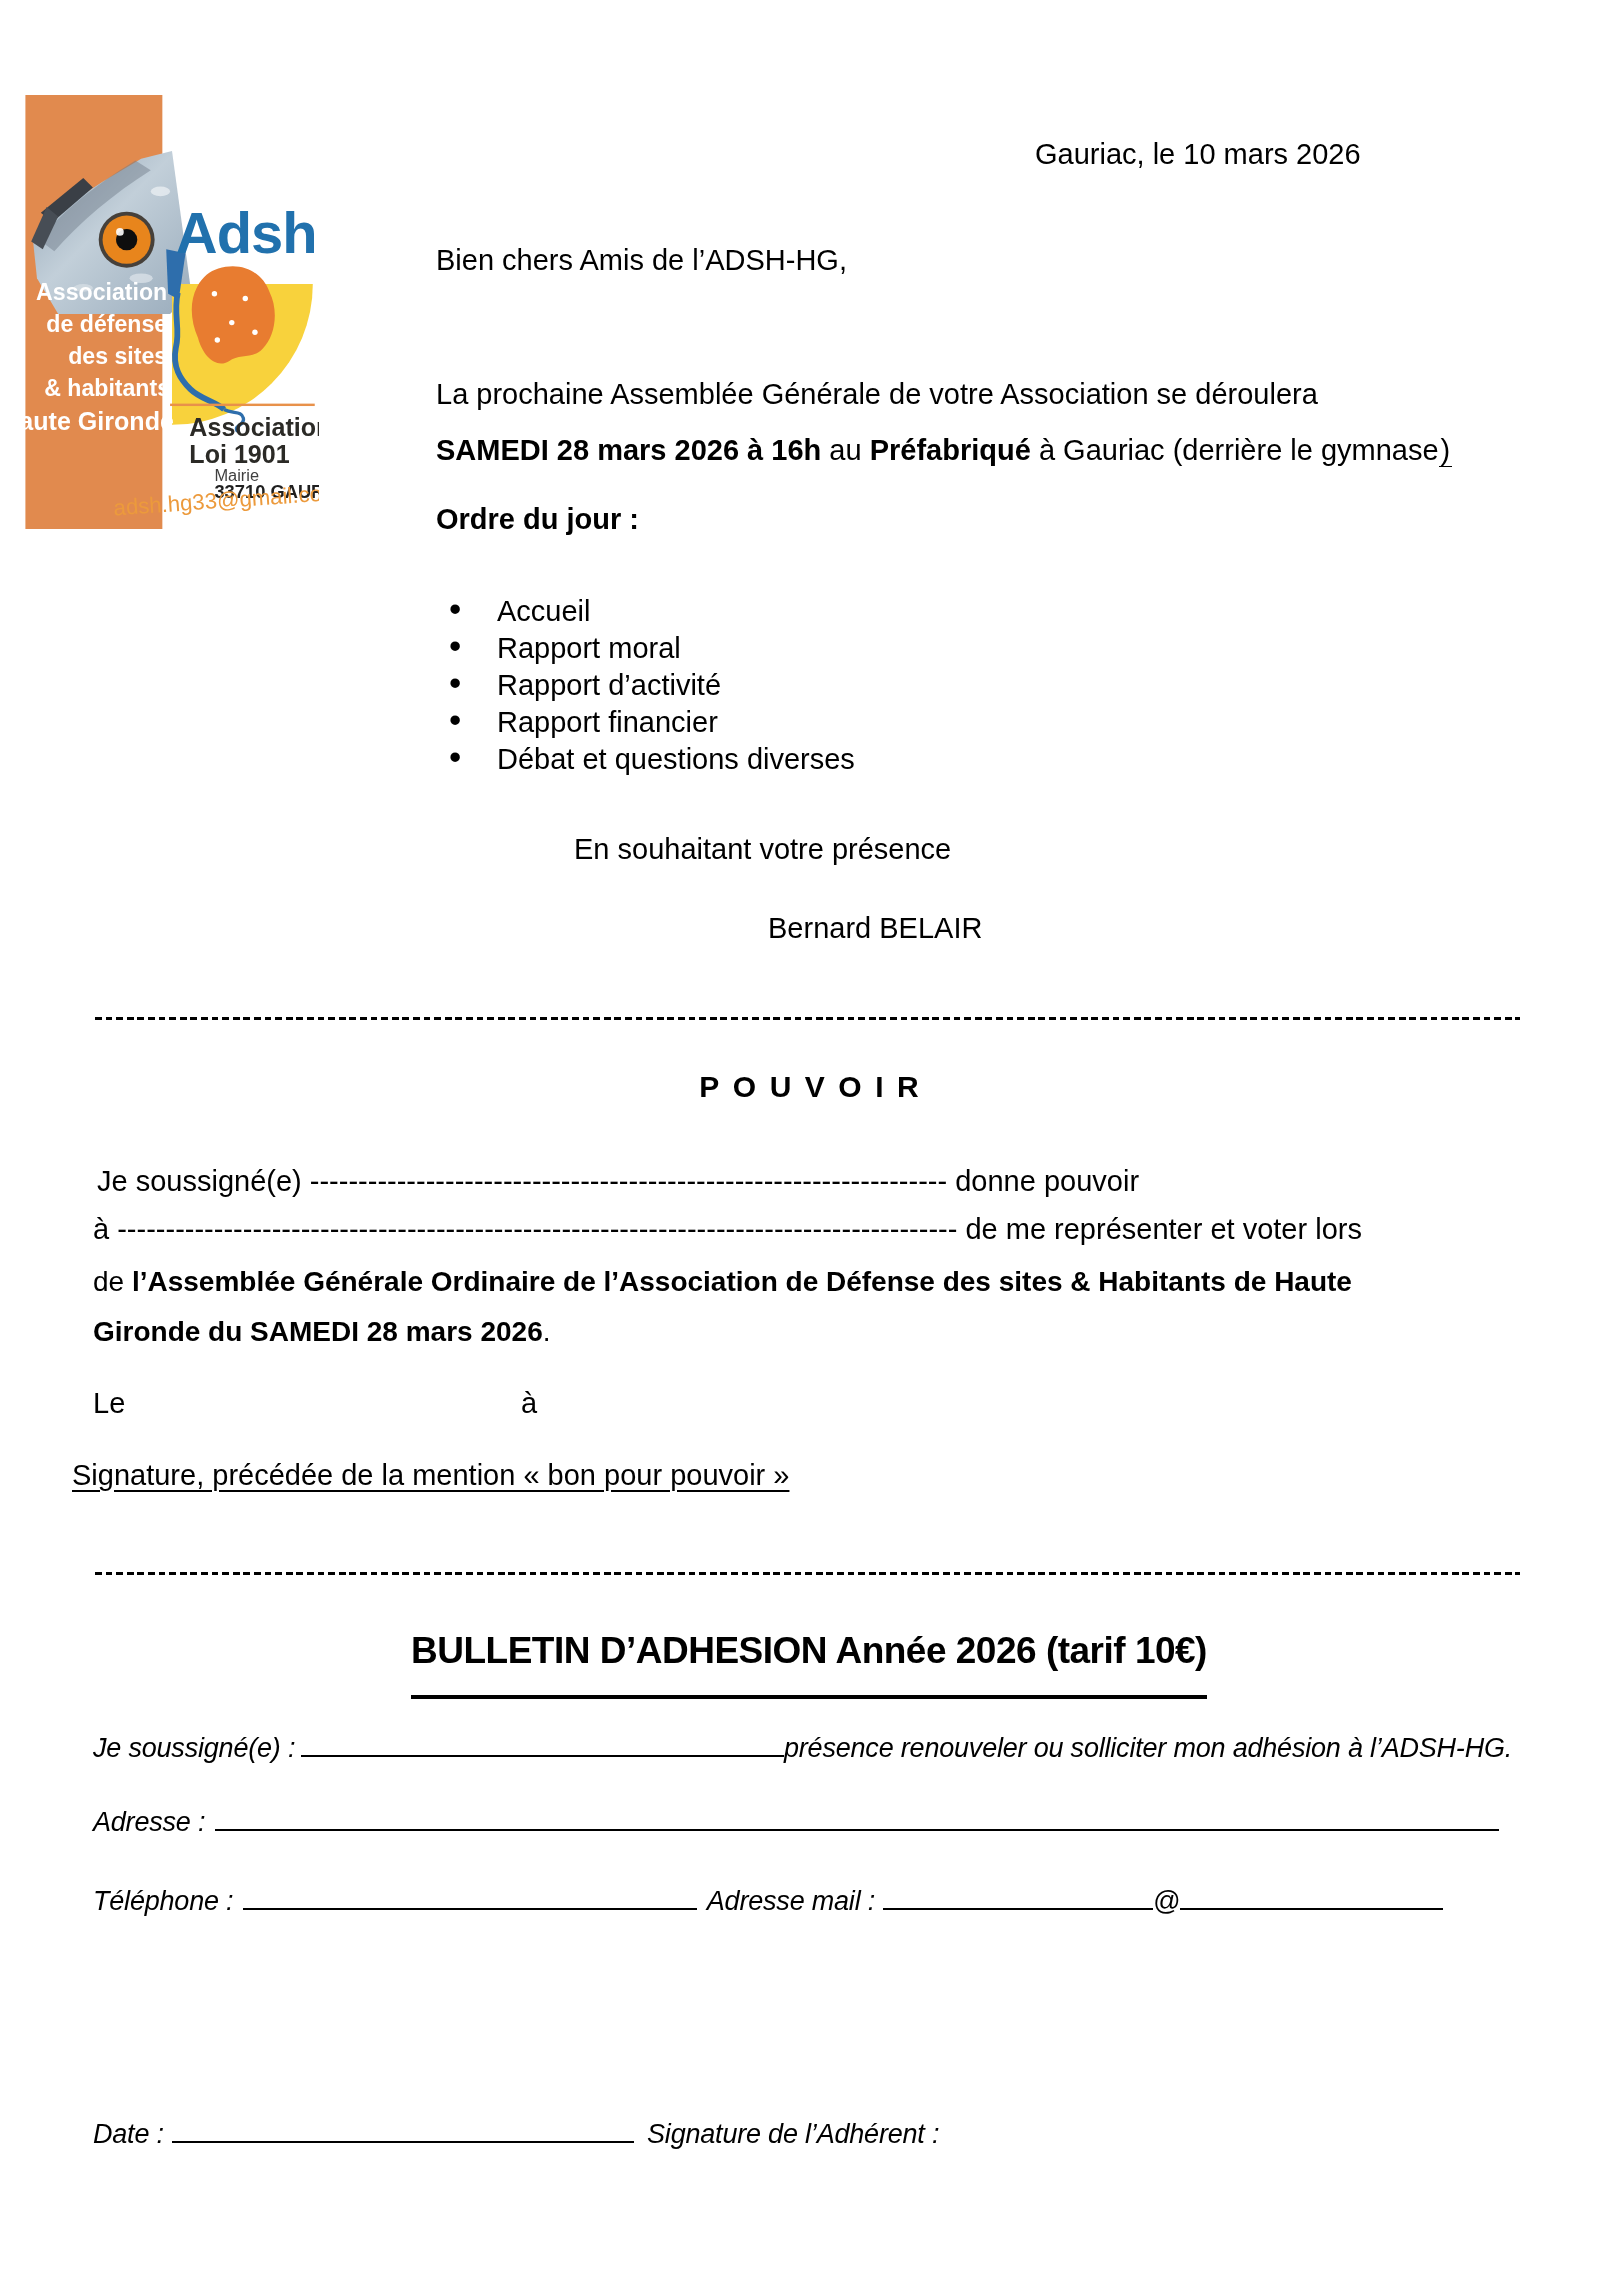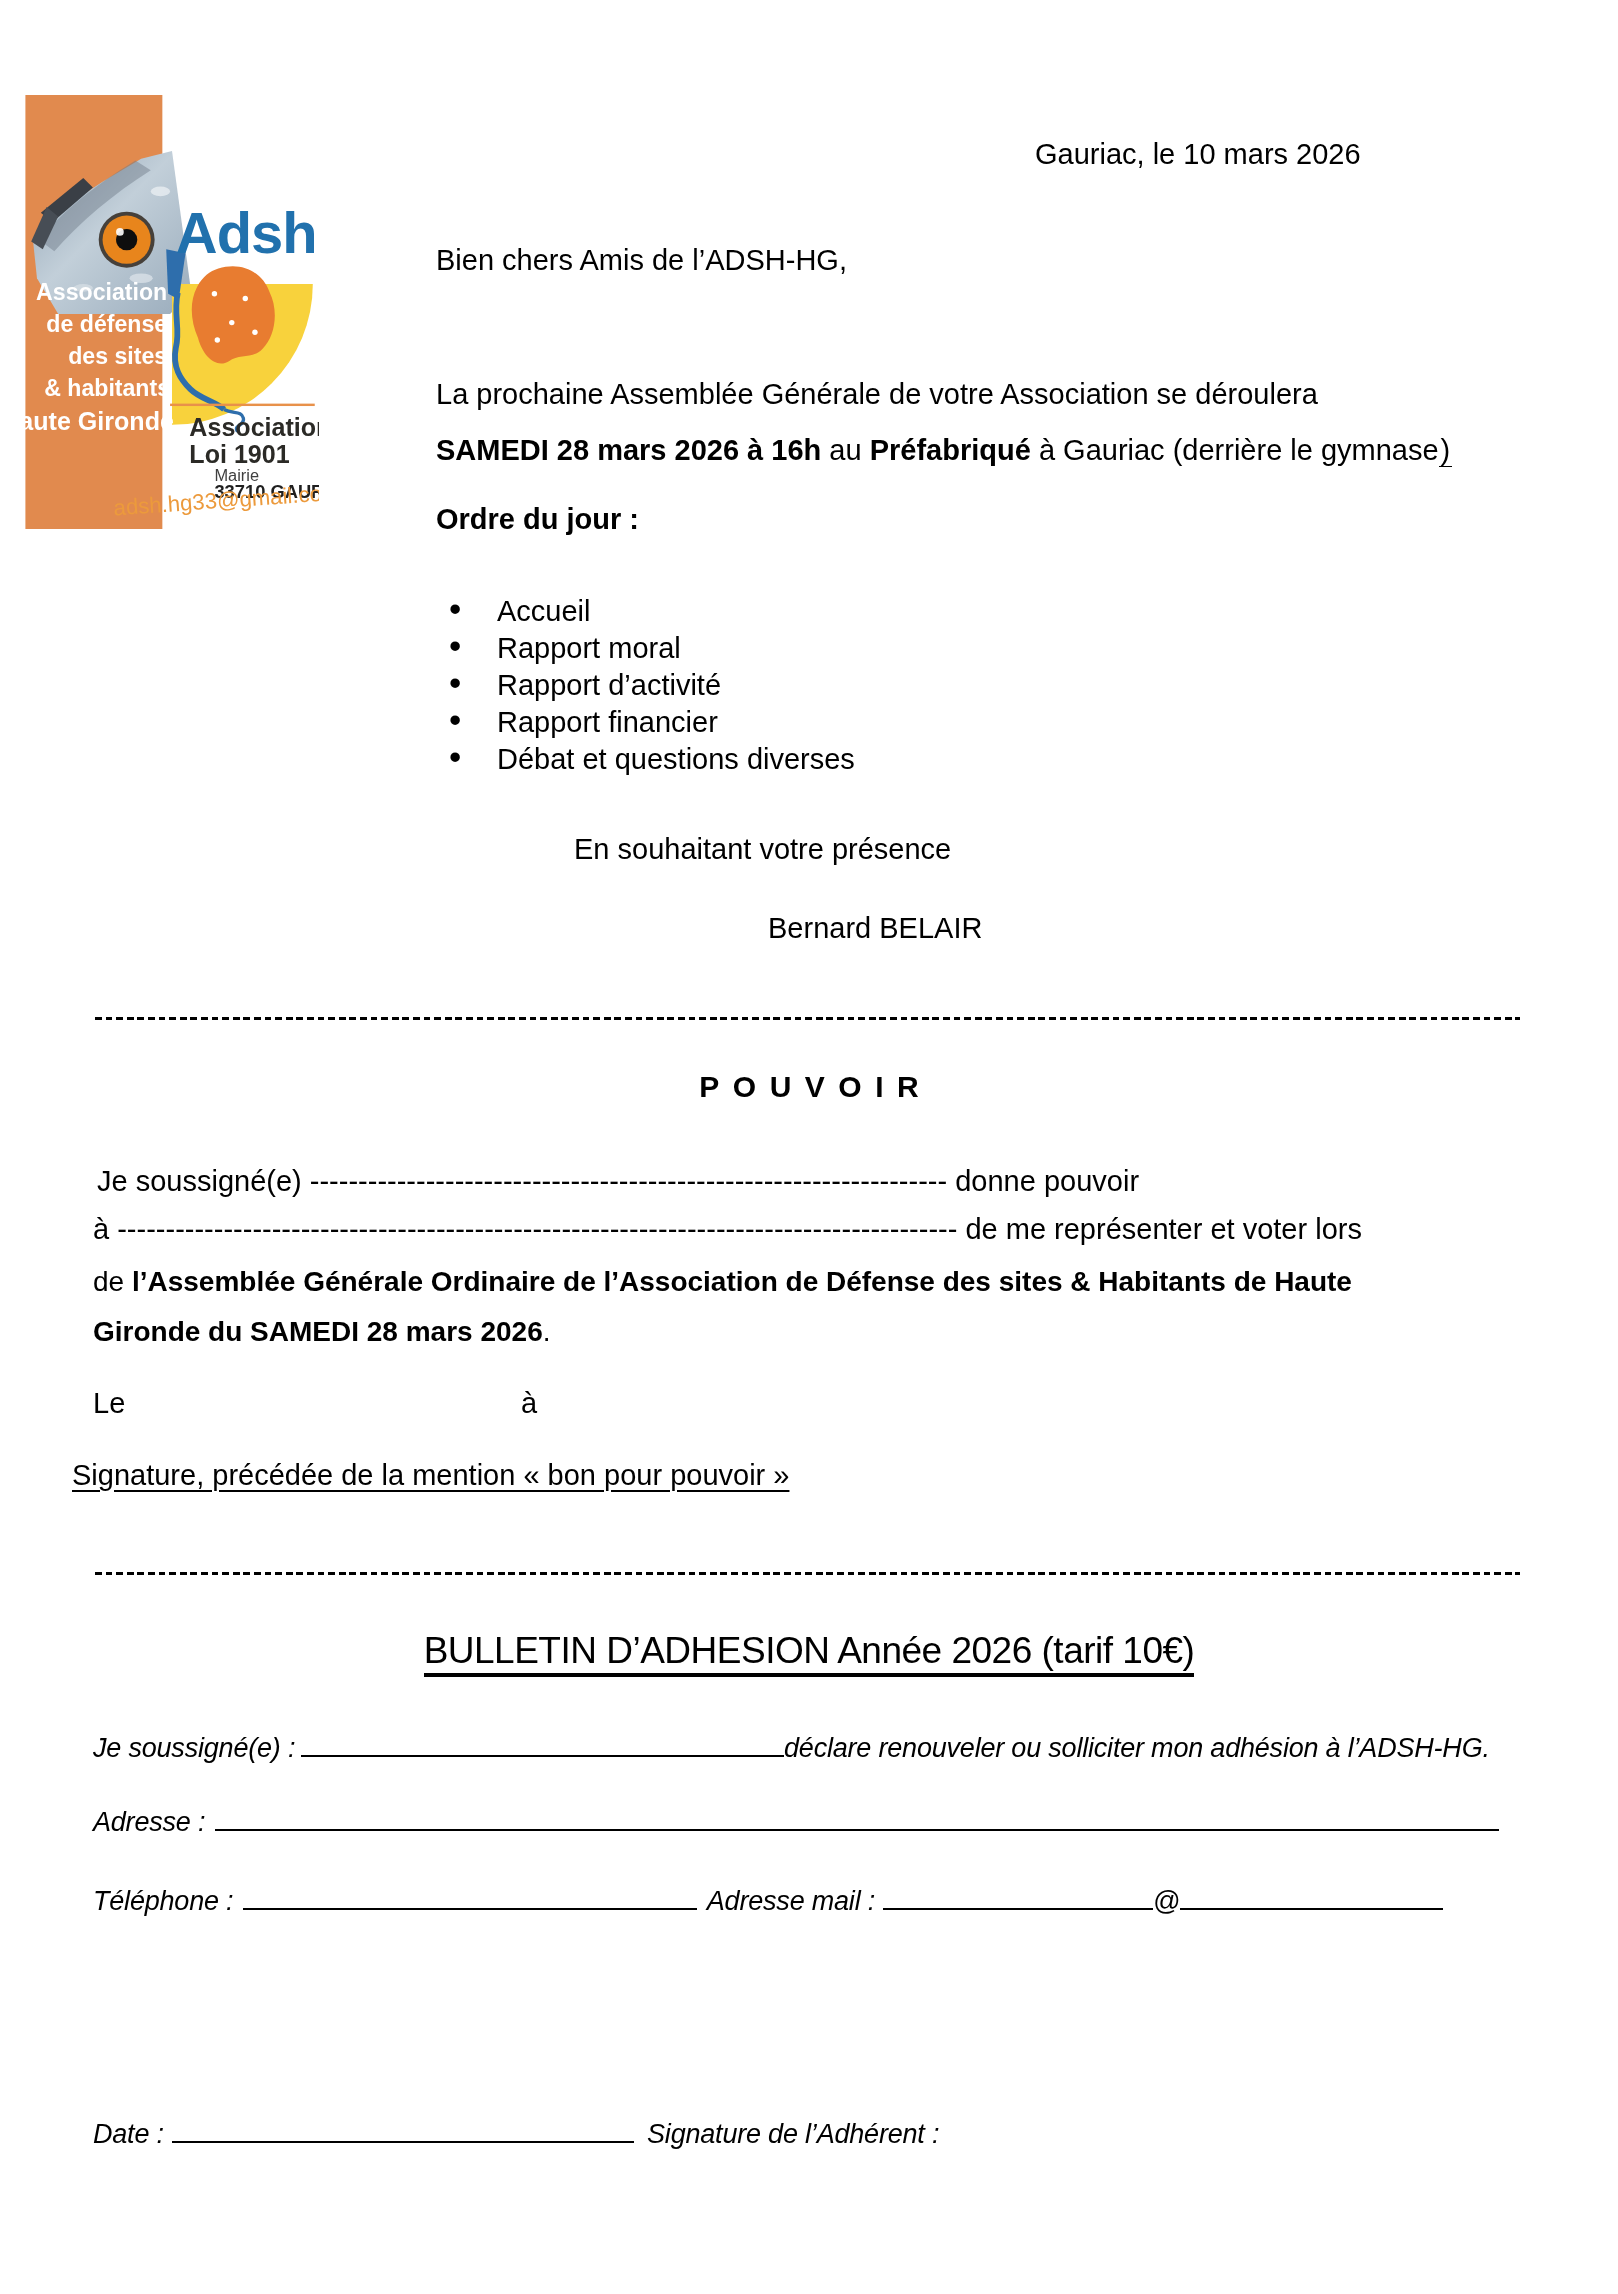--- a/index.html
+++ b/index.html
@@ -28,22 +28,22 @@
   .pouvoir-title{
     width:100%;text-align:center;font-size:30px;font-weight:bold;
     letter-spacing:0.45em;text-indent:0.45em;
   }
   .underline{text-decoration:underline;text-underline-offset:4.8px;text-decoration-thickness:1.9px;}
   .paren-underline{border-bottom:1.9px solid #000;padding:0 1.9px;}
   
   .bul{font-size:27px;letter-spacing:-0.2px;line-height:1.25;}
   .bul-title-wrap{width:100%;text-align:center;}
   .bul-title{
-    display:inline-block;font-size:37px;font-weight:normal;letter-spacing:-0.5px;
-    border-bottom:4.8px solid #000;padding-bottom:1px;
+    display:inline-block;font-size:37px;font-weight:bold;letter-spacing:-0.5px;
+    border-bottom:4.8px solid #000;padding-bottom:23px;
   }
   .blank{
     display:inline-block;border-bottom:2.4px solid #000;height:1em;
     vertical-align:baseline;
   }
   .row{display:flex;align-items:baseline;font-style:italic;}
   .wavy{
     text-decoration:underline;text-decoration-style:wavy;
     text-decoration-color:#4472C4;text-decoration-thickness:1.9px;
     text-underline-offset:6.8px;
@@ -168,21 +168,21 @@
 
   <div class="abs dashrule" style="left:95px;top:1572px;width:1425px;"></div>
 
   <div class="abs bul-title-wrap" style="left:0;top:1630px;">
     <span class="bul-title">BULLETIN D’ADHESION Année 2026 (tarif 10€)</span>
   </div>
 
   <div class="abs bul row nowrap" style="left:93px;top:1728px;">
     <span>Je soussigné(e) :</span>
     <span class="blank" style="width:483px;margin-left:5.8px;"></span>
-    <span>déclare renouveler ou solliciter mon adhésion à l’ADSH-HG.</span>
+    <span>présence renouveler ou solliciter mon adhésion à l’ADSH-HG.</span>
   </div>
 
   <div class="abs bul row nowrap" style="left:93px;top:1802px;">
     <span>Adresse :</span>
     <span class="blank" style="width:1284px;margin-left:9.7px;"></span>
   </div>
 
   <div class="abs bul row nowrap" style="left:93px;top:1881px;">
     <span>Téléphone :</span>
     <span class="blank" style="width:454px;margin-left:9.7px;"></span>

